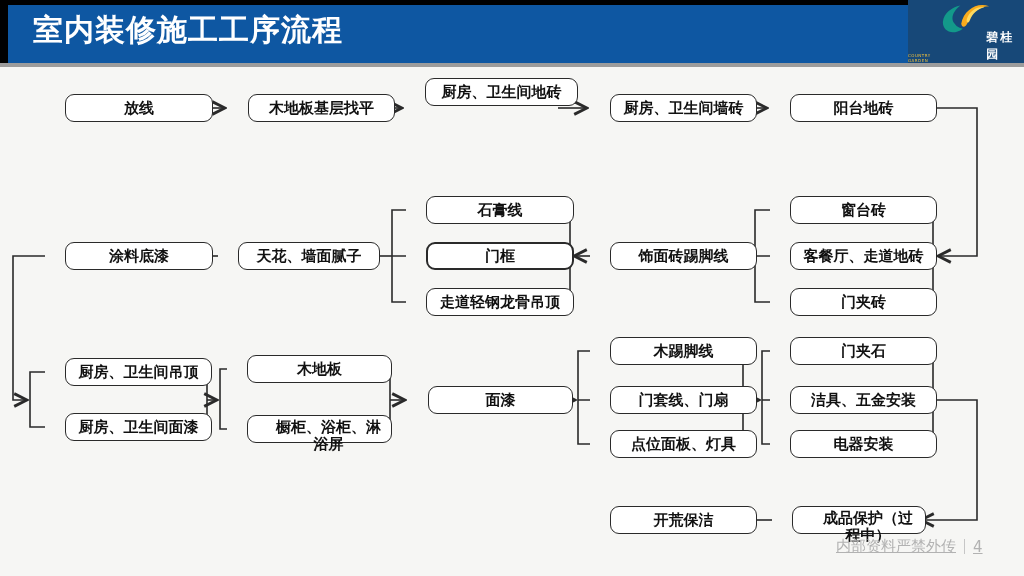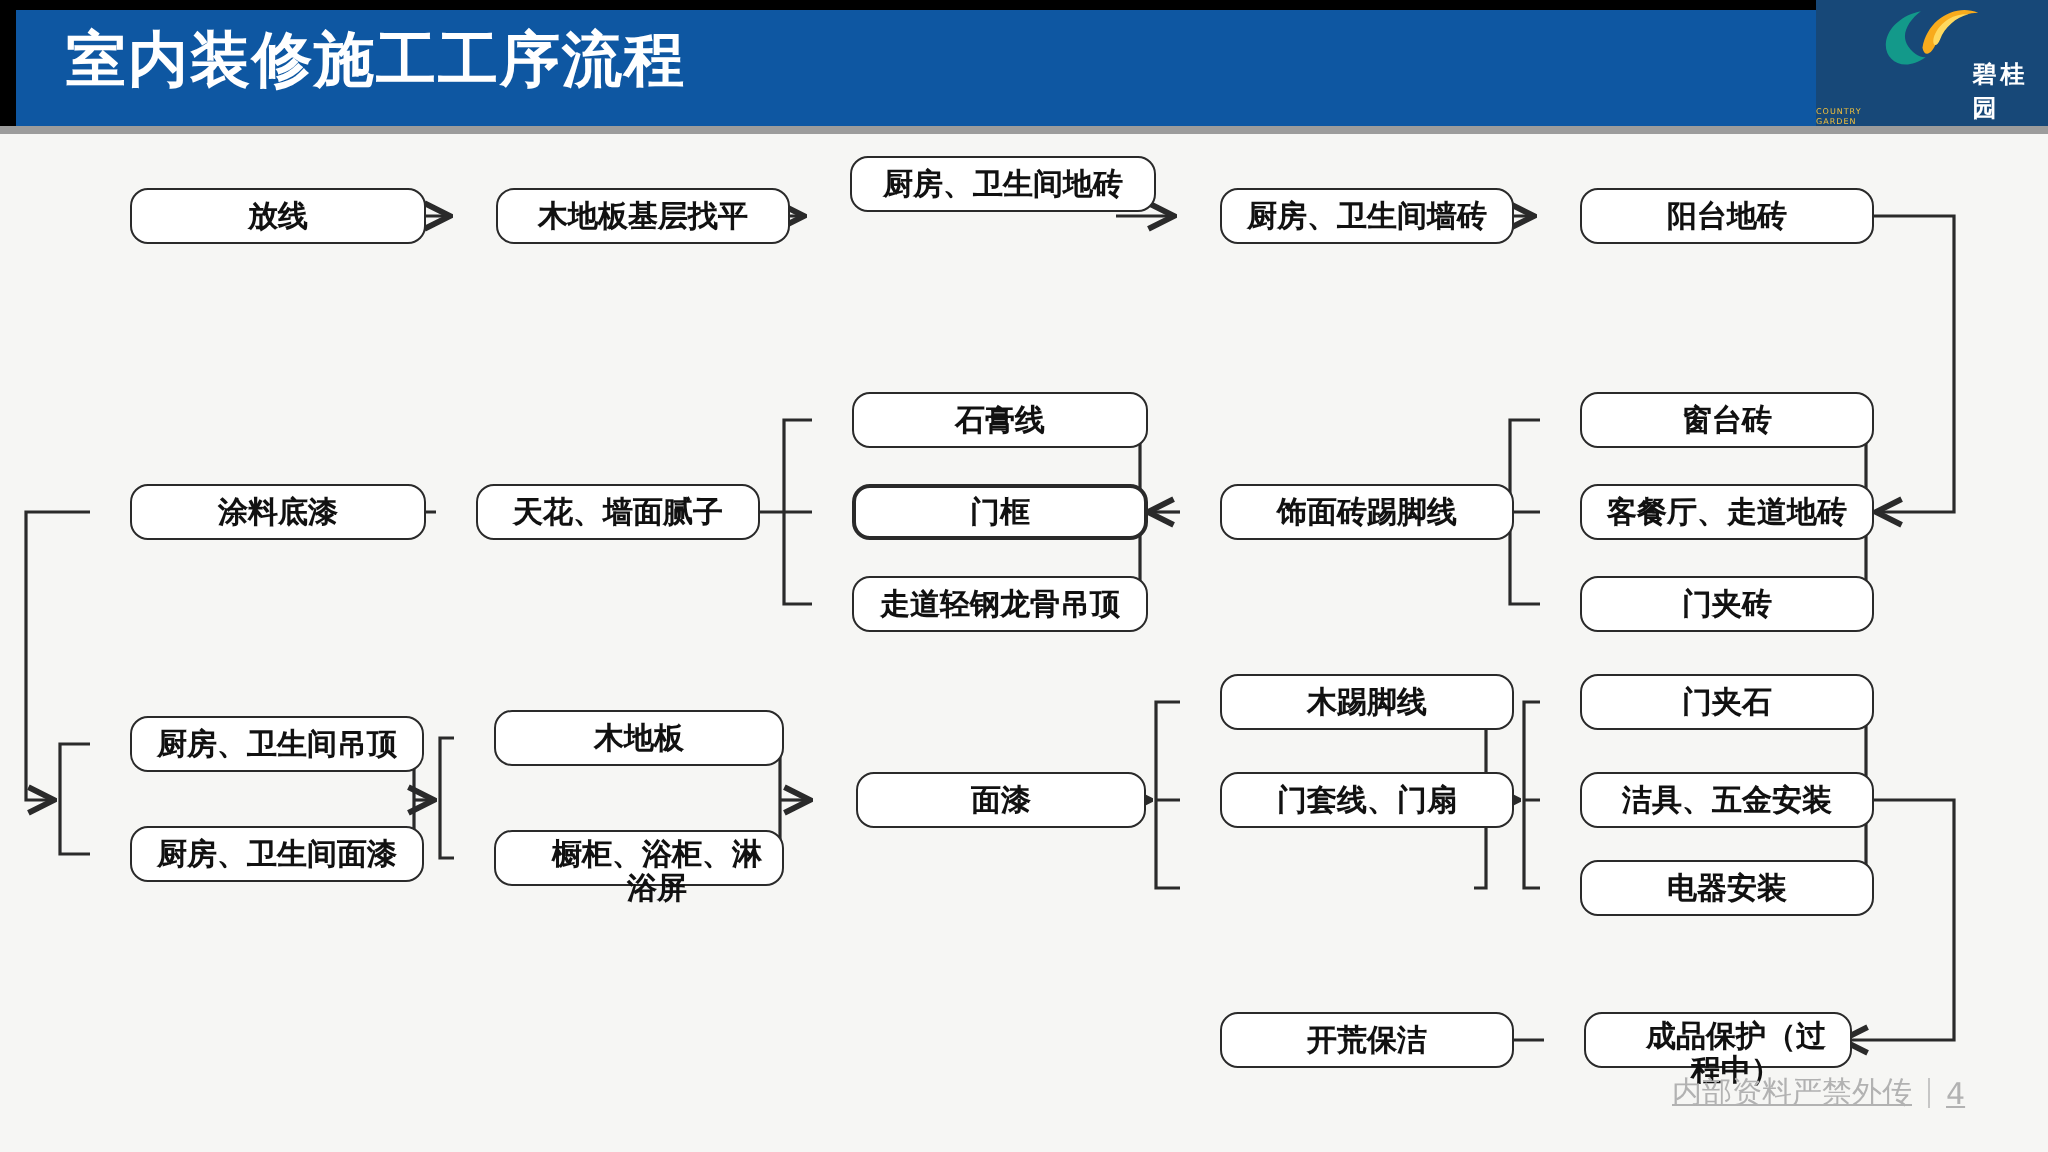--- a/index.html
+++ b/index.html
@@ -127,20 +127,21 @@
   <div class="node" style="left:218px;top:242px;width:142px">天花、墙面腻子</div>
   <div class="node" style="left:45px;top:242px;width:148px">涂料底漆</div>
 
   <div class="node" style="left:45px;top:358px;width:147px">厨房、卫生间吊顶</div>
   <div class="node" style="left:45px;top:413px;width:147px">厨房、卫生间面漆</div>
   <div class="node" style="left:227px;top:355px;width:145px">木地板</div>
   <div class="node wrap" style="left:227px;top:415px;width:145px">橱柜、浴柜、淋浴屏</div>
   <div class="node" style="left:408px;top:386px;width:145px">面漆</div>
   <div class="node" style="left:590px;top:386px;width:147px">门套线、门扇</div>
   <div class="node" style="left:590px;top:337px;width:147px">木踢脚线</div>
+  <div class="node" style="left:590px;top:430px;width:147px">点位面板、灯具</div>
   <div class="node" style="left:770px;top:337px;width:147px">门夹石</div>
   <div class="node" style="left:770px;top:386px;width:147px">洁具、五金安装</div>
   <div class="node" style="left:770px;top:430px;width:147px">电器安装</div>
 
   <div class="node" style="left:590px;top:506px;width:147px">开荒保洁</div>
   <div class="node wrap" style="left:772px;top:506px;width:134px">成品保护（过程中）</div>
 
   <div class="footer">
     <span>内部资料严禁外传</span>
     <span class="vbar"></span>

